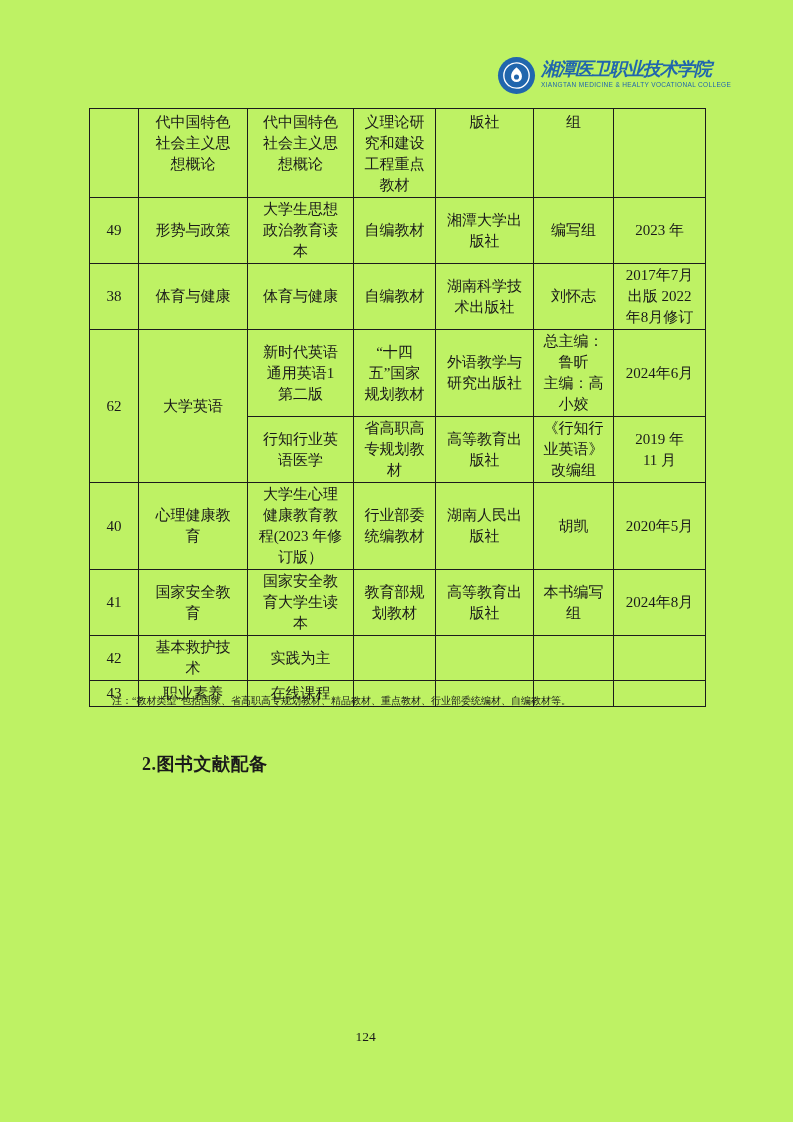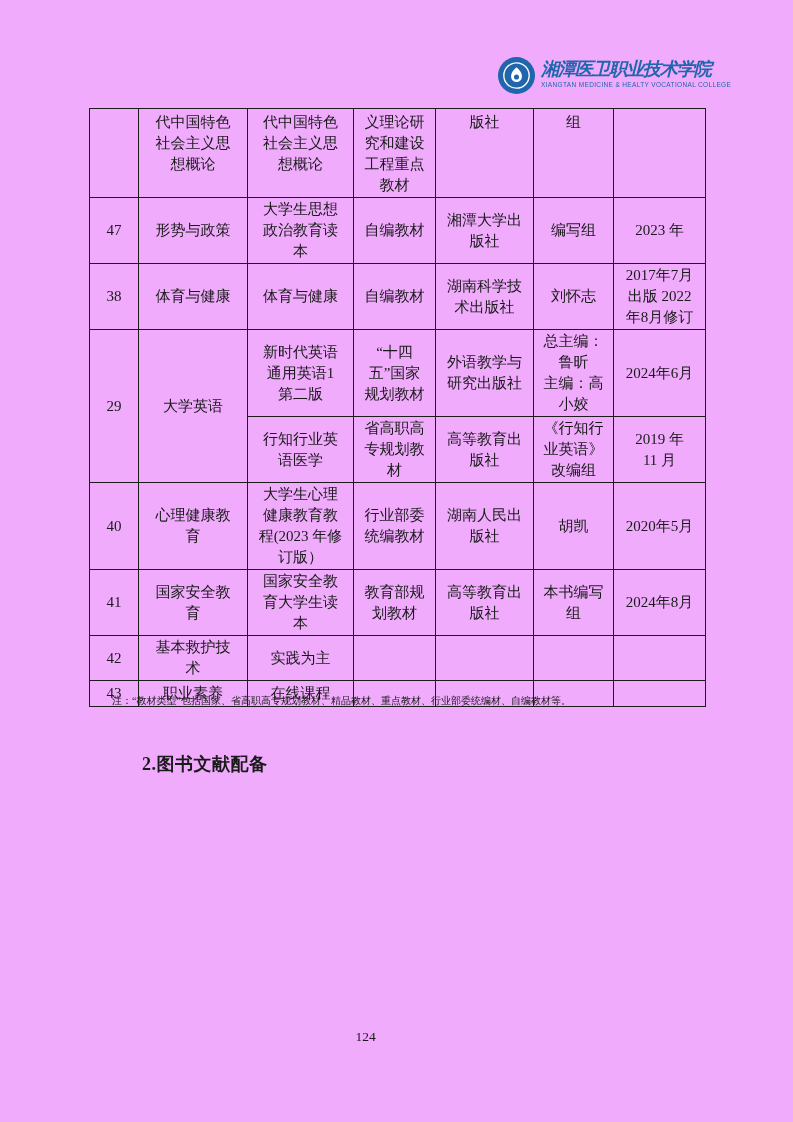--- a/index.html
+++ b/index.html
@@ -4,21 +4,21 @@
 <style>
   html, body { margin: 0; padding: 0; }
   body {
     width: 793px; height: 1122px;
     background: #ffffff;
     font-family: "Liberation Serif", "DejaVu Serif", serif;
     color: #1a1a1a;
     position: relative;
     overflow: hidden;
   }
-  .page { position: absolute; inset: 0; background: #f0abfc; }
+  .page { position: absolute; inset: 0; background: #bef264; }
 
   
   .header-logo {
     position: absolute; left: 497px; top: 56px;
     display: flex; align-items: flex-start; gap: 5px;
   }
   .emblem { width: 39px; height: 39px; flex: 0 0 auto; }
   .logo-text { display: flex; flex-direction: column; padding-top: 2px; }
   .cn-title {
     color: #2166ad; font-weight: bold; font-style: italic;
@@ -107,21 +107,21 @@
 想概论</td>
         <td>义理论研
 究和建设
 工程重点
 教材</td>
         <td>版社</td>
         <td>组</td>
         <td></td>
       </tr>
       <tr style="height:66px">
-        <td>47</td>
+        <td>49</td>
         <td>形势与政策</td>
         <td>大学生思想
 政治教育读
 本</td>
         <td>自编教材</td>
         <td>湘潭大学出
 版社</td>
         <td>编写组</td>
         <td>2023 年</td>
       </tr>
@@ -131,21 +131,21 @@
         <td>体育与健康</td>
         <td>自编教材</td>
         <td>湖南科学技
 术出版社</td>
         <td>刘怀志</td>
         <td>2017年7月
 出版 2022
 年8月修订</td>
       </tr>
       <tr style="height:85px">
-        <td rowspan="2">29</td>
+        <td rowspan="2">62</td>
         <td rowspan="2">大学英语</td>
         <td>新时代英语
 通用英语1
 第二版</td>
         <td>“十四
 五”国家
 规划教材</td>
         <td>外语教学与
 研究出版社</td>
         <td>总主编：

